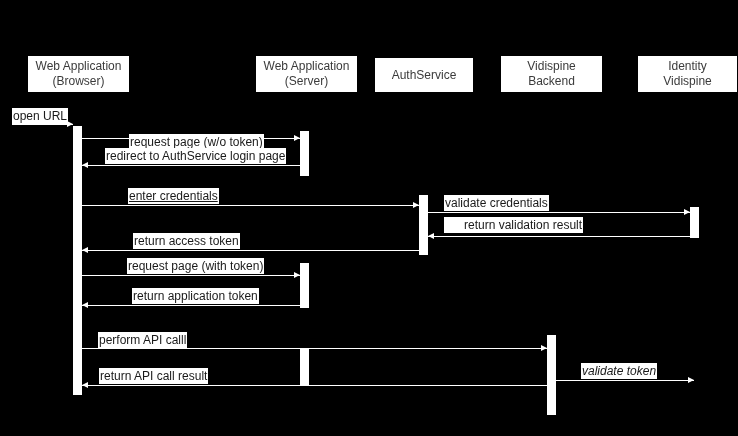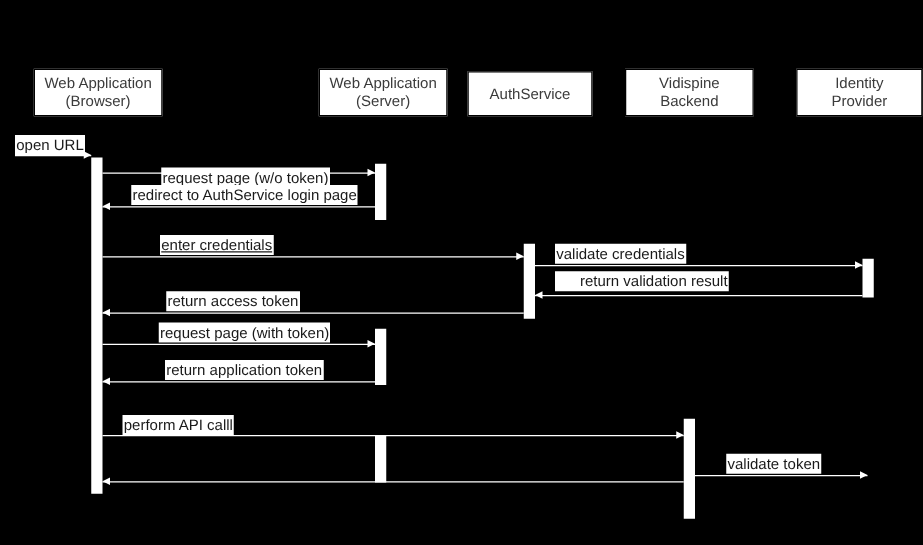--- a/index.html
+++ b/index.html
@@ -80,21 +80,21 @@
   <div class="lifeline" style="left:694px; top:93px; height:343px;"></div>
 
   <div class="participant-box" style="left:27px;  top:55px; width:103px; height:38px;">Web Application
 (Browser)</div>
   <div class="participant-box" style="left:255px; top:55px; width:103px; height:38px;">Web Application
 (Server)</div>
   <div class="participant-box" style="left:374px; top:57px; width:100px; height:36px;">AuthService</div>
   <div class="participant-box" style="left:500px; top:55px; width:103px; height:38px;">Vidispine
 Backend</div>
   <div class="participant-box" style="left:637px; top:55px; width:101px; height:38px;">Identity
-Provider</div>
+Vidispine</div>
 
   <div class="activation" style="left:73px;  top:126px; width:9px; height:269px;"></div>
   <div class="activation" style="left:300px; top:131px; width:9px; height:45px;"></div>
   <div class="activation" style="left:419px; top:195px; width:9px; height:60px;"></div>
   <div class="activation" style="left:690px; top:207px; width:9px; height:31px;"></div>
   <div class="activation" style="left:300px; top:263px; width:9px; height:45px;"></div>
   <div class="activation" style="left:300px; top:348px; width:9px; height:38px;"></div>
   <div class="activation" style="left:547px; top:335px; width:9px; height:80px;"></div>
 
   <div class="arrow-line" style="left:12px;  top:124px; width:61px;"></div>
@@ -136,15 +136,16 @@
   <div class="msg-label" style="left:12px;  top:108px;">open URL</div>
   <div class="msg-label" style="left:129px; top:134px;">request page (w/o token)</div>
   <div class="msg-label" style="left:105px; top:148px;">redirect to AuthService login page</div>
   <div class="msg-label" style="left:128px; top:188px;text-decoration:underline;">enter credentials</div>
   <div class="msg-label" style="left:444px; top:195px;">validate credentials</div>
   <div class="msg-label" style="left:444px; top:217px;padding-left:20px;">return validation result</div>
   <div class="msg-label" style="left:133px; top:233px;">return access token</div>
   <div class="msg-label" style="left:127px; top:258px;">request page (with token)</div>
   <div class="msg-label" style="left:132px; top:288px;">return application token</div>
   <div class="msg-label" style="left:98px;  top:332px;">perform API calll</div>
-  <div class="msg-label" style="left:581px; top:363px;">validate token</div>
+  <div class="msg-label" style="left:581px; top:363px;font-style:italic;">validate token</div>
+  <div class="msg-label" style="left:99px;  top:368px;">return API call result</div>
 
 </div>
 
 </body></html>

